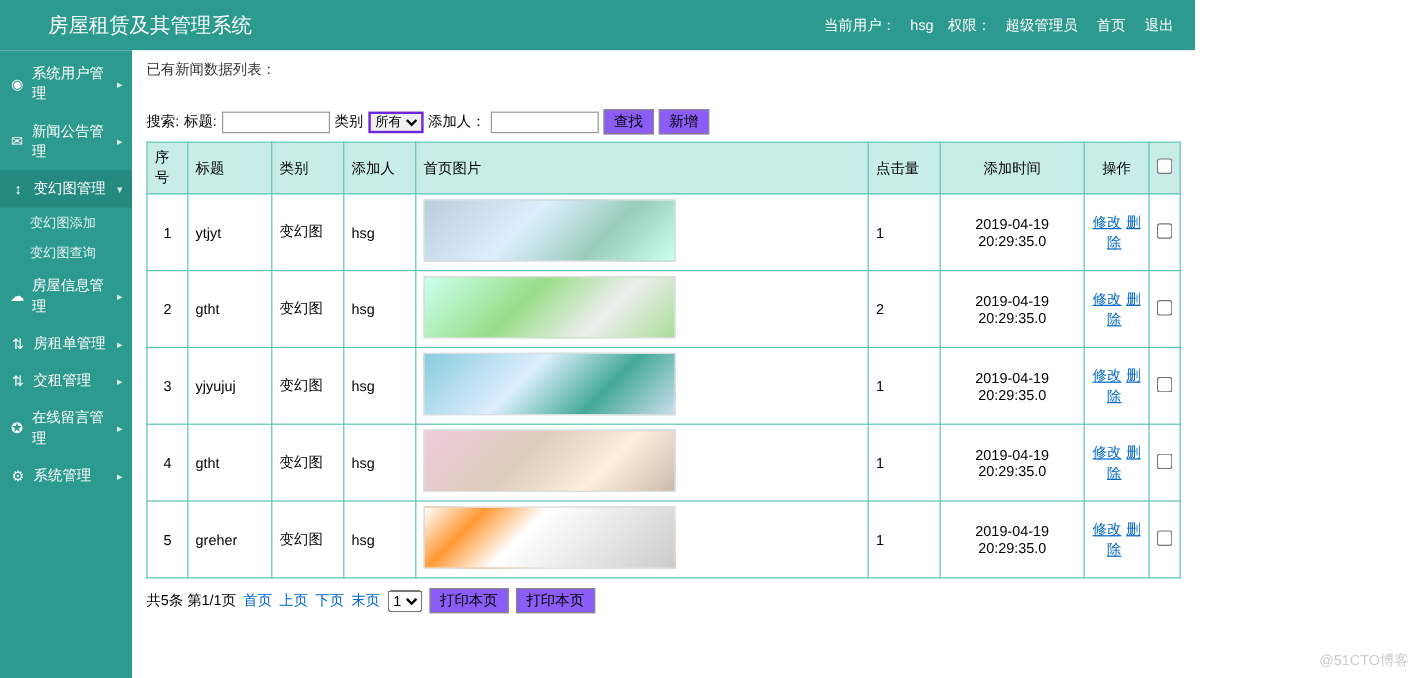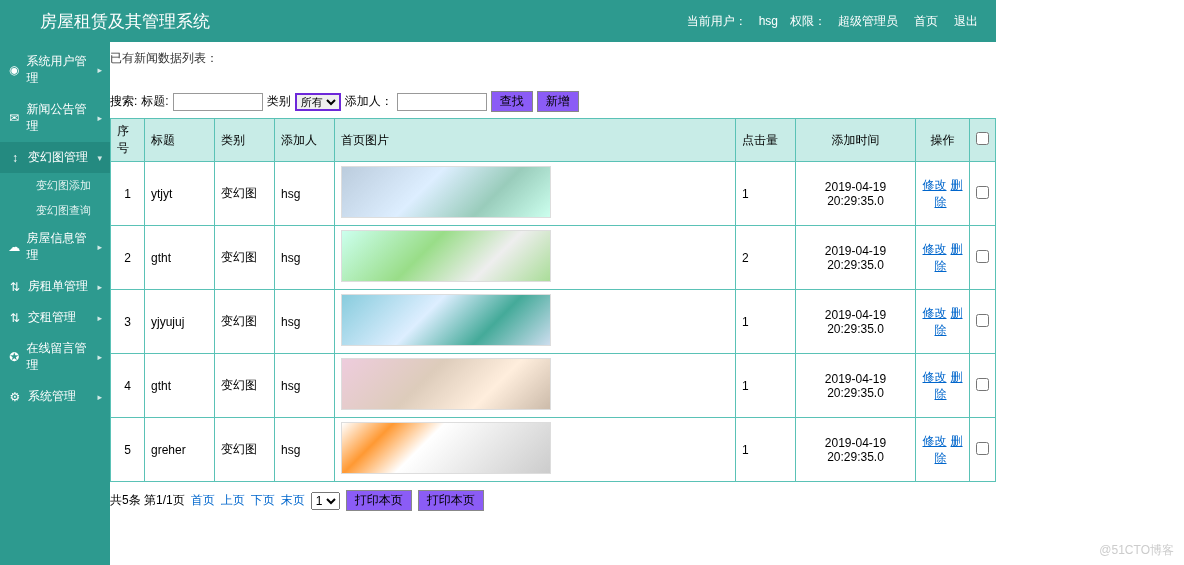--- a/index.html
+++ b/index.html
@@ -7,24 +7,24 @@
 .container { display: flex; flex-direction: column; width: 996px; height: 565px; overflow: hidden; }
 .header { background: #2d9a8f; color: #fff; height: 42px; display: flex; align-items: center; justify-content: space-between; padding: 0 18px 0 40px; }
 .header .title { font-size: 17px; font-weight: normal; }
 .header .right { display: flex; gap: 12px; align-items: center; font-size: 12px; }
 .header .right a { color: #fff; text-decoration: none; margin-left: 4px; }
 .body { display: flex; flex: 1; min-height: 0; }
 .sidebar { width: 110px; background: #2d9a8f; color: #fff; padding-top: 4px; flex-shrink: 0; }
 .side-item { display: flex; align-items: center; gap: 6px; padding: 7px 8px; cursor: pointer; font-size: 12px; }
 .side-item .arrow { margin-left: auto; font-size: 9px; opacity: .8; }
 .side-item.active { background: #248a80; }
-.sub-items { padding-left: 36px; }
+.sub-items { padding-left: 25px; }
 .sub-item { padding: 5px 0; font-size: 11px; cursor: pointer; color: #e0f2f0; }
 .icon { width: 14px; height: 14px; display: inline-flex; align-items: center; justify-content: center; font-size: 12px; }
-.main { flex: 1; background: #fff; padding: 8px 0; overflow: auto; }
+.main { flex: 1; background: #fff; padding: 8px 12px; overflow: auto; }
 .crumb { color: #333; font-size: 12px; margin-bottom: 6px; }
 .searchbar { font-size: 12px; margin-bottom: 6px; display: flex; align-items: center; gap: 4px; flex-wrap: wrap; margin-top: 24px; }
 .searchbar input[type=text] { border: 1px solid #999; height: 18px; padding: 0 3px; font-size: 12px; }
 .searchbar select { border: 2px solid #6d28d9; height: 18px; font-size: 11px; }
 .btn { border: 1px solid #888; background: #8b5cf6; padding: 1px 8px; font-size: 12px; cursor: pointer; }
 table.data { width: 100%; border-collapse: collapse; }
 table.data th, table.data td { border: 1px solid #5ac2b6; padding: 4px 6px; text-align: left; font-size: 12px; vertical-align: middle; }
 table.data th { background: #c8ece7; font-weight: normal; }
 table.data td.center, table.data th.center { text-align: center; }
 .thumb { width: 210px; height: 52px; background: linear-gradient(135deg,#bcd 0%,#def 40%,#9cb 70%,#cfe 100%); display: inline-block; border: 1px solid #ddd; }

